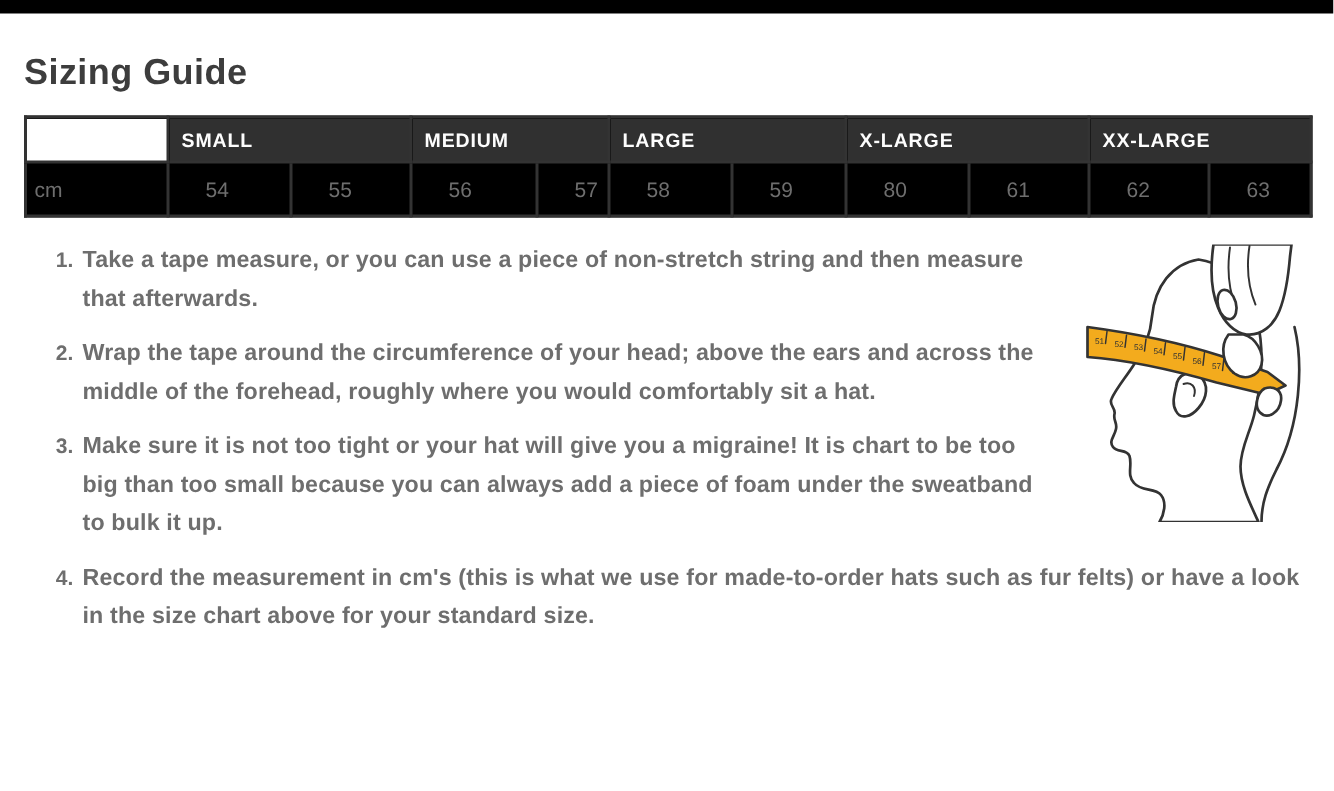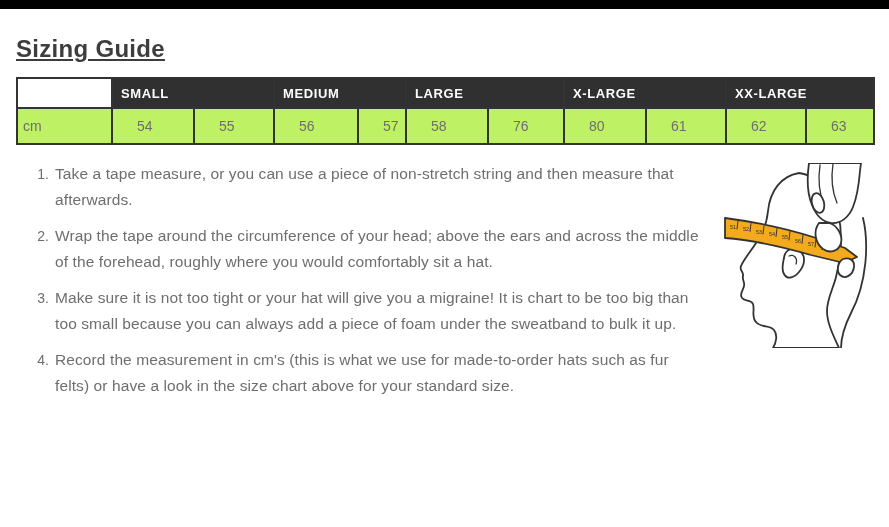--- a/index.html
+++ b/index.html
@@ -6,28 +6,28 @@
   html,body { background:#ffffff; }
   body {
     width:889px; height:527px; overflow:hidden;
     font-family:"Liberation Sans", sans-serif;
     color:#6e6e6e;
   }
   .top-bar { width:100%; height:9px; background:#000000; }
   .container { padding:0 16px; }
 
   h1.page-title, h2.section-title {
-    color:#3d3d3d; font-weight:bold; font-size:24px; letter-spacing:0.3px;text-decoration:underline;
+    color:#3d3d3d; font-weight:bold; font-size:24px; letter-spacing:0.3px;
   }
   h1.page-title { margin:26px 0 14px 0; }
   h2.section-title { margin:23px 0 16px 0; }
 
   table.size-table {
     border-collapse:collapse; table-layout:fixed; width:857px;
-    background:#bef264;
+    background:#000000;
   }
   table.size-table th, table.size-table td {
     border:2px solid #333333; text-align:left; overflow:hidden; white-space:nowrap;
   }
   table.size-table th.size-header {
     background:#303030; color:#fdfdfd; font-size:13px; font-weight:bold;
     letter-spacing:0.6px; padding:6px 6px 6px 8px; height:30px;
   }
   table.size-table th.corner-cell { background:#ffffff; }
   table.size-table td {
@@ -37,21 +37,21 @@
 
   .measure-section { margin-top:0; }
   figure.head-figure {
     float:right; width:150px; height:185px;
     margin:2px 0 6px 18px;
   }
   ol.instruction-list {
     margin-top:16px; padding-left:37px;
     font-size:15.5px; line-height:25.5px; letter-spacing:0.1px; color:#6e6e6e;
   }
-  ol.instruction-list li { margin-bottom:11px; padding-left:2px; }
+  ol.instruction-list li { margin-bottom:11px; padding-left:2px;font-weight:bold; }
   ol.instruction-list li::marker { color:#6e6e6e; font-size:14px; }
 </style>
 </head>
 <body>
 
 <div class="top-bar"></div>
 
 <div class="container">
 
   <h1 class="page-title">Sizing Guide</h1>
@@ -79,21 +79,21 @@
       <th class="size-header" colspan="2">X-LARGE</th>
       <th class="size-header" colspan="2">XX-LARGE</th>
     </tr>
     <tr>
       <td class="row-label">cm</td>
       <td>54</td>
       <td>55</td>
       <td>56</td>
       <td>57</td>
       <td>58</td>
-      <td>76</td>
+      <td>59</td>
       <td>80</td>
       <td>61</td>
       <td>62</td>
       <td>63</td>
     </tr>
   </tbody>
     </table>
 
 
   <div class="measure-section">

